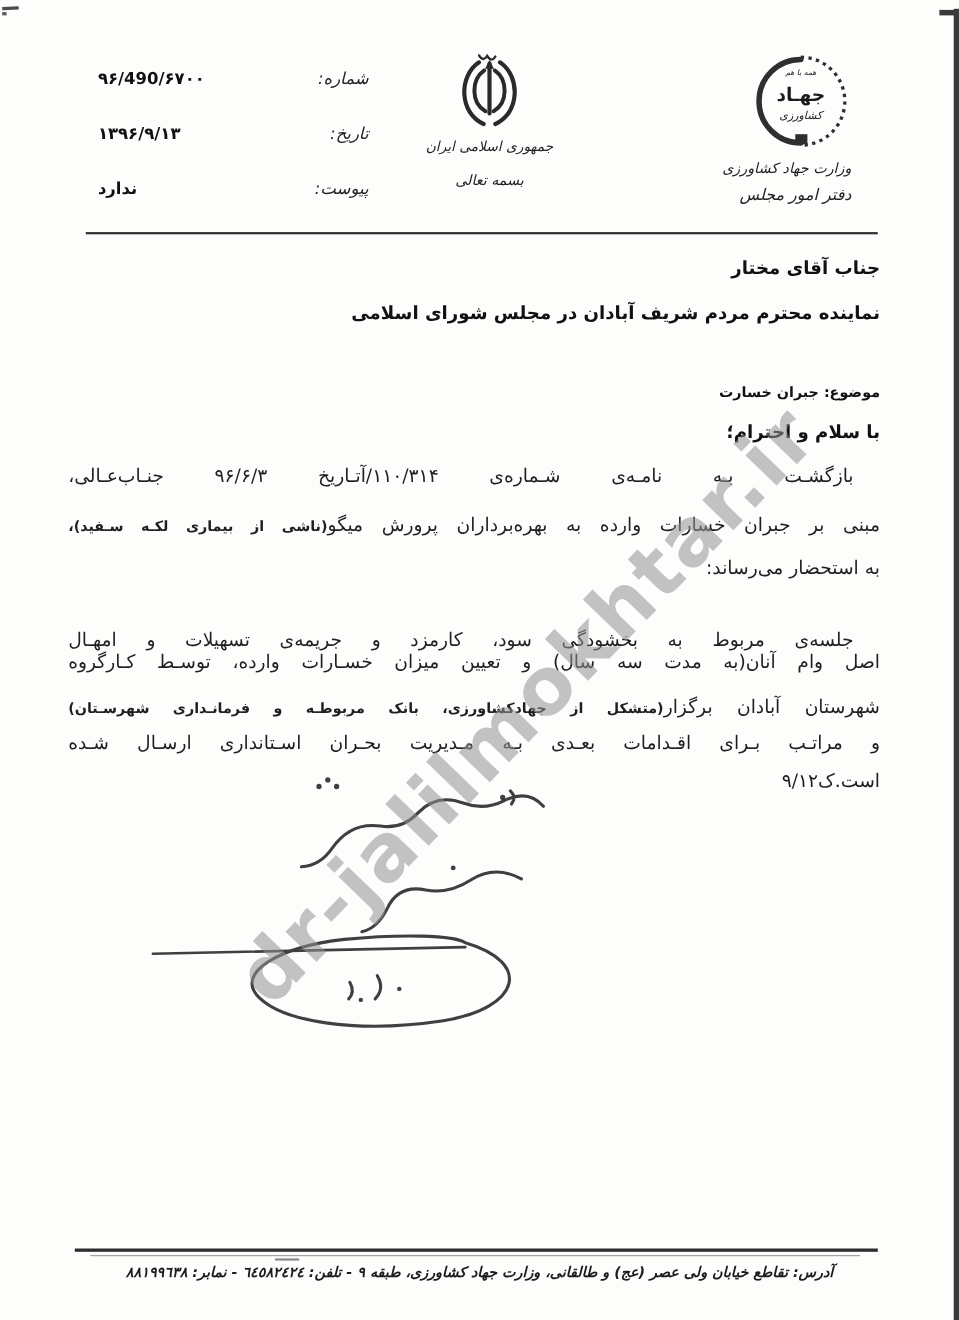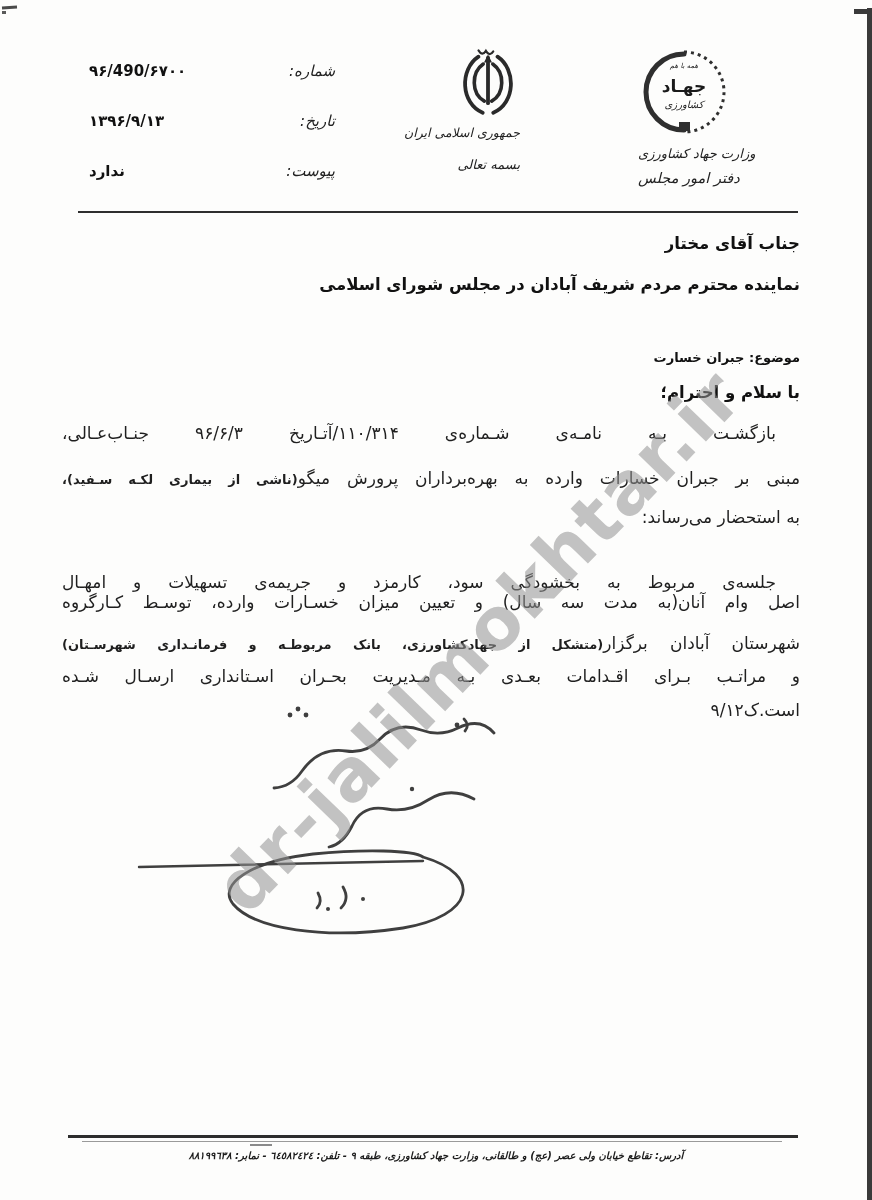--- a/index.html
+++ b/index.html
@@ -16,24 +16,24 @@
   .edge-strip{position:absolute;right:0;top:8px;width:5px;height:1192px;background:#3a3a3a;}
   .edge-tick{position:absolute;right:0;top:9px;width:18px;height:5px;background:#3a3a3a;}
   .corner-mark{position:absolute;left:2px;top:6px;width:15px;height:3px;background:#4a4a4a;transform:rotate(-3deg);}
   .corner-dot{position:absolute;left:2px;top:11px;width:4px;height:3px;background:#5a5a5a;}
 
   
   .meta{position:absolute;right:537px;top:62px;width:246px;}
   .meta-row{display:flex;justify-content:space-between;align-items:baseline;margin-bottom:32px;}
   .callig{font-style:italic;font-size:15px;color:#222;}
   .meta-val{font-weight:bold;font-size:15px;color:#111;letter-spacing:.5px;}
-  .center-col{position:absolute;left:370px;top:44px;width:150px;}
+  .center-col{position:absolute;left:370px;top:44px;width:150px;text-align:center;}
   .emblem-caption{font-style:italic;font-size:12.5px;margin-top:3px;color:#222;}
   .besmellah{font-style:italic;font-size:13px;margin-top:17px;color:#222;}
-  .org-col{position:absolute;left:638px;top:44px;width:136px;text-align:left;}
+  .org-col{position:absolute;left:638px;top:44px;width:136px;text-align:right;}
   .ministry{font-style:italic;font-size:13px;margin-top:2px;color:#222;}
   .office{font-style:italic;font-size:14.5px;margin-top:9px;color:#222;}
   .header-rule{position:absolute;left:78px;top:211px;width:720px;height:2px;background:#2e2e2e;}
 
   
   .recipient1{position:absolute;right:72px;top:234px;font-size:16.5px;font-weight:bold;color:#111;}
   .recipient2{position:absolute;right:72px;top:275px;font-size:16.5px;font-weight:bold;color:#111;}
   .subject{position:absolute;right:72px;top:350px;font-size:13px;font-weight:bold;color:#111;}
   .salutation{position:absolute;right:72px;top:383px;font-size:16.5px;font-weight:bold;color:#111;}
 
@@ -60,21 +60,21 @@
   }
 
   .sig{position:absolute;left:112px;top:703px;z-index:2;}
 
   
   .footer-rule{position:absolute;left:68px;top:1135px;width:730px;height:3px;background:#2d2d2d;}
   .footer-rule2{position:absolute;left:82px;top:1141px;width:700px;height:1px;background:#9a9a9a;}
   .footer-dash{position:absolute;left:250px;top:1144px;width:22px;height:2px;background:#8a8a8a;}
   .footer-text{
     position:absolute;left:66px;top:1150px;width:740px;
-    text-align:center;font-size:10px;font-weight:bold;font-style:italic;color:#1c1c1c;
+    text-align:center;font-size:13px;font-weight:bold;font-style:italic;color:#1c1c1c;
   }
   svg text{font-family:"DejaVu Sans", sans-serif;}
 </style>
 </head>
 <body>
 
 <div class="page">
 
   <div class="edge-strip"></div>
   <div class="edge-tick"></div>

